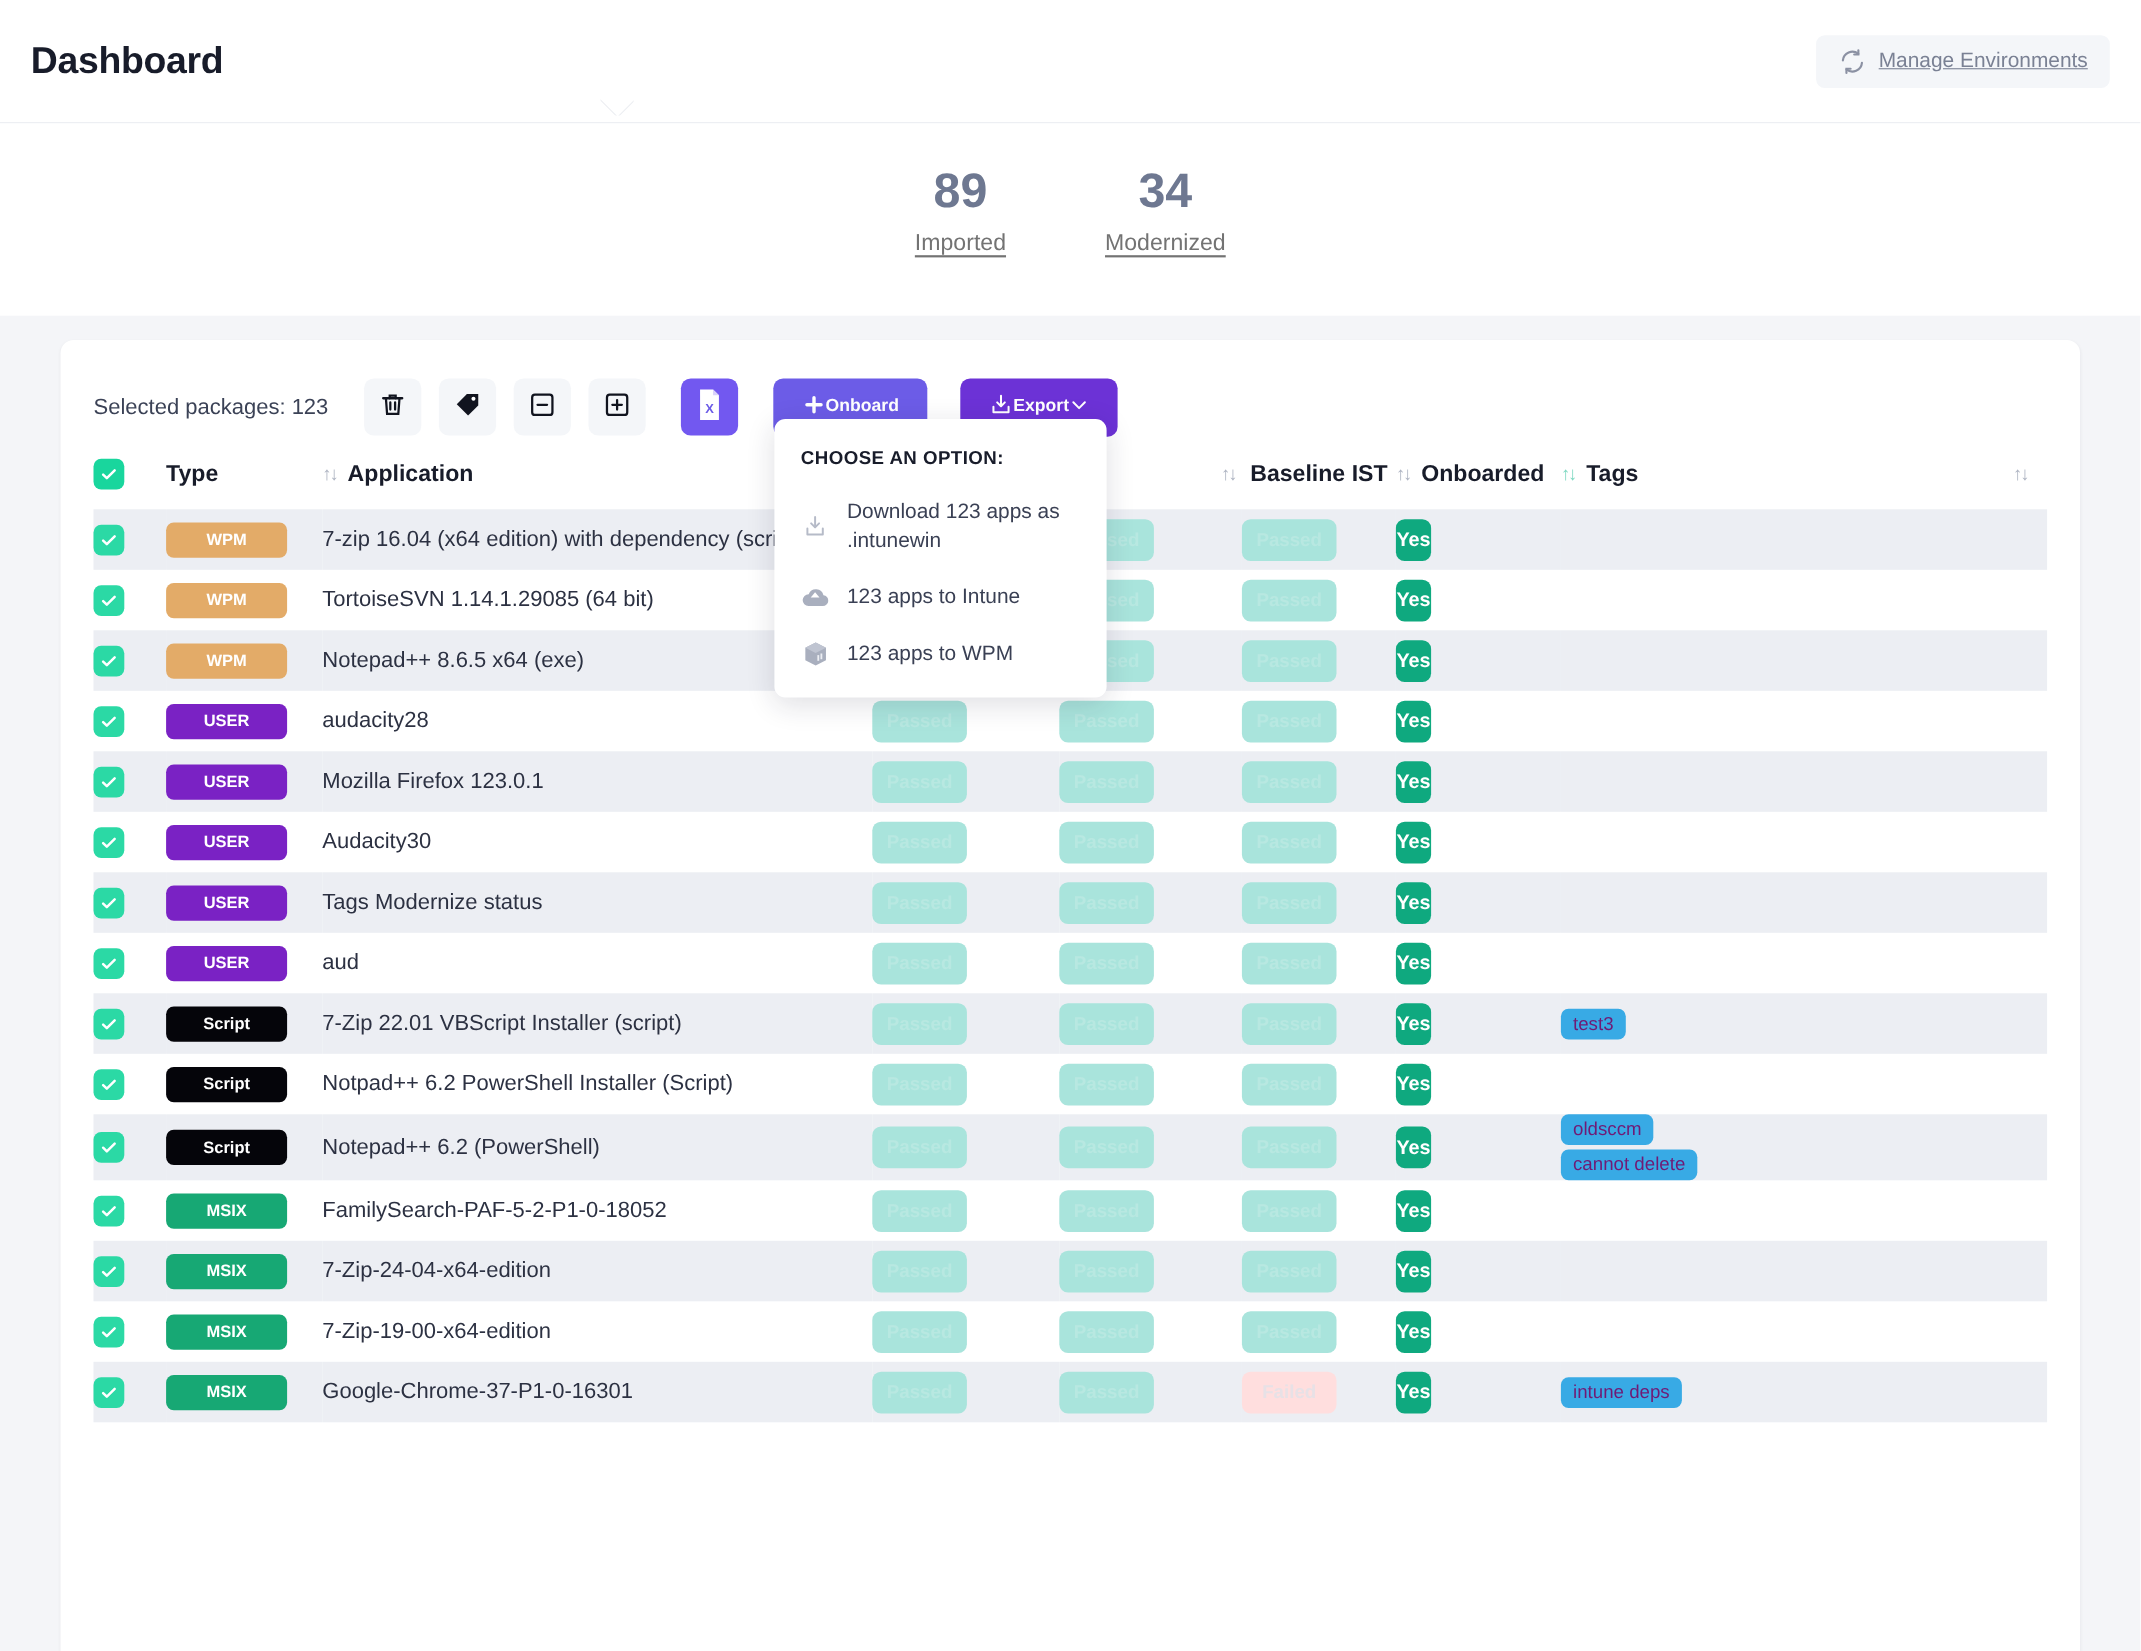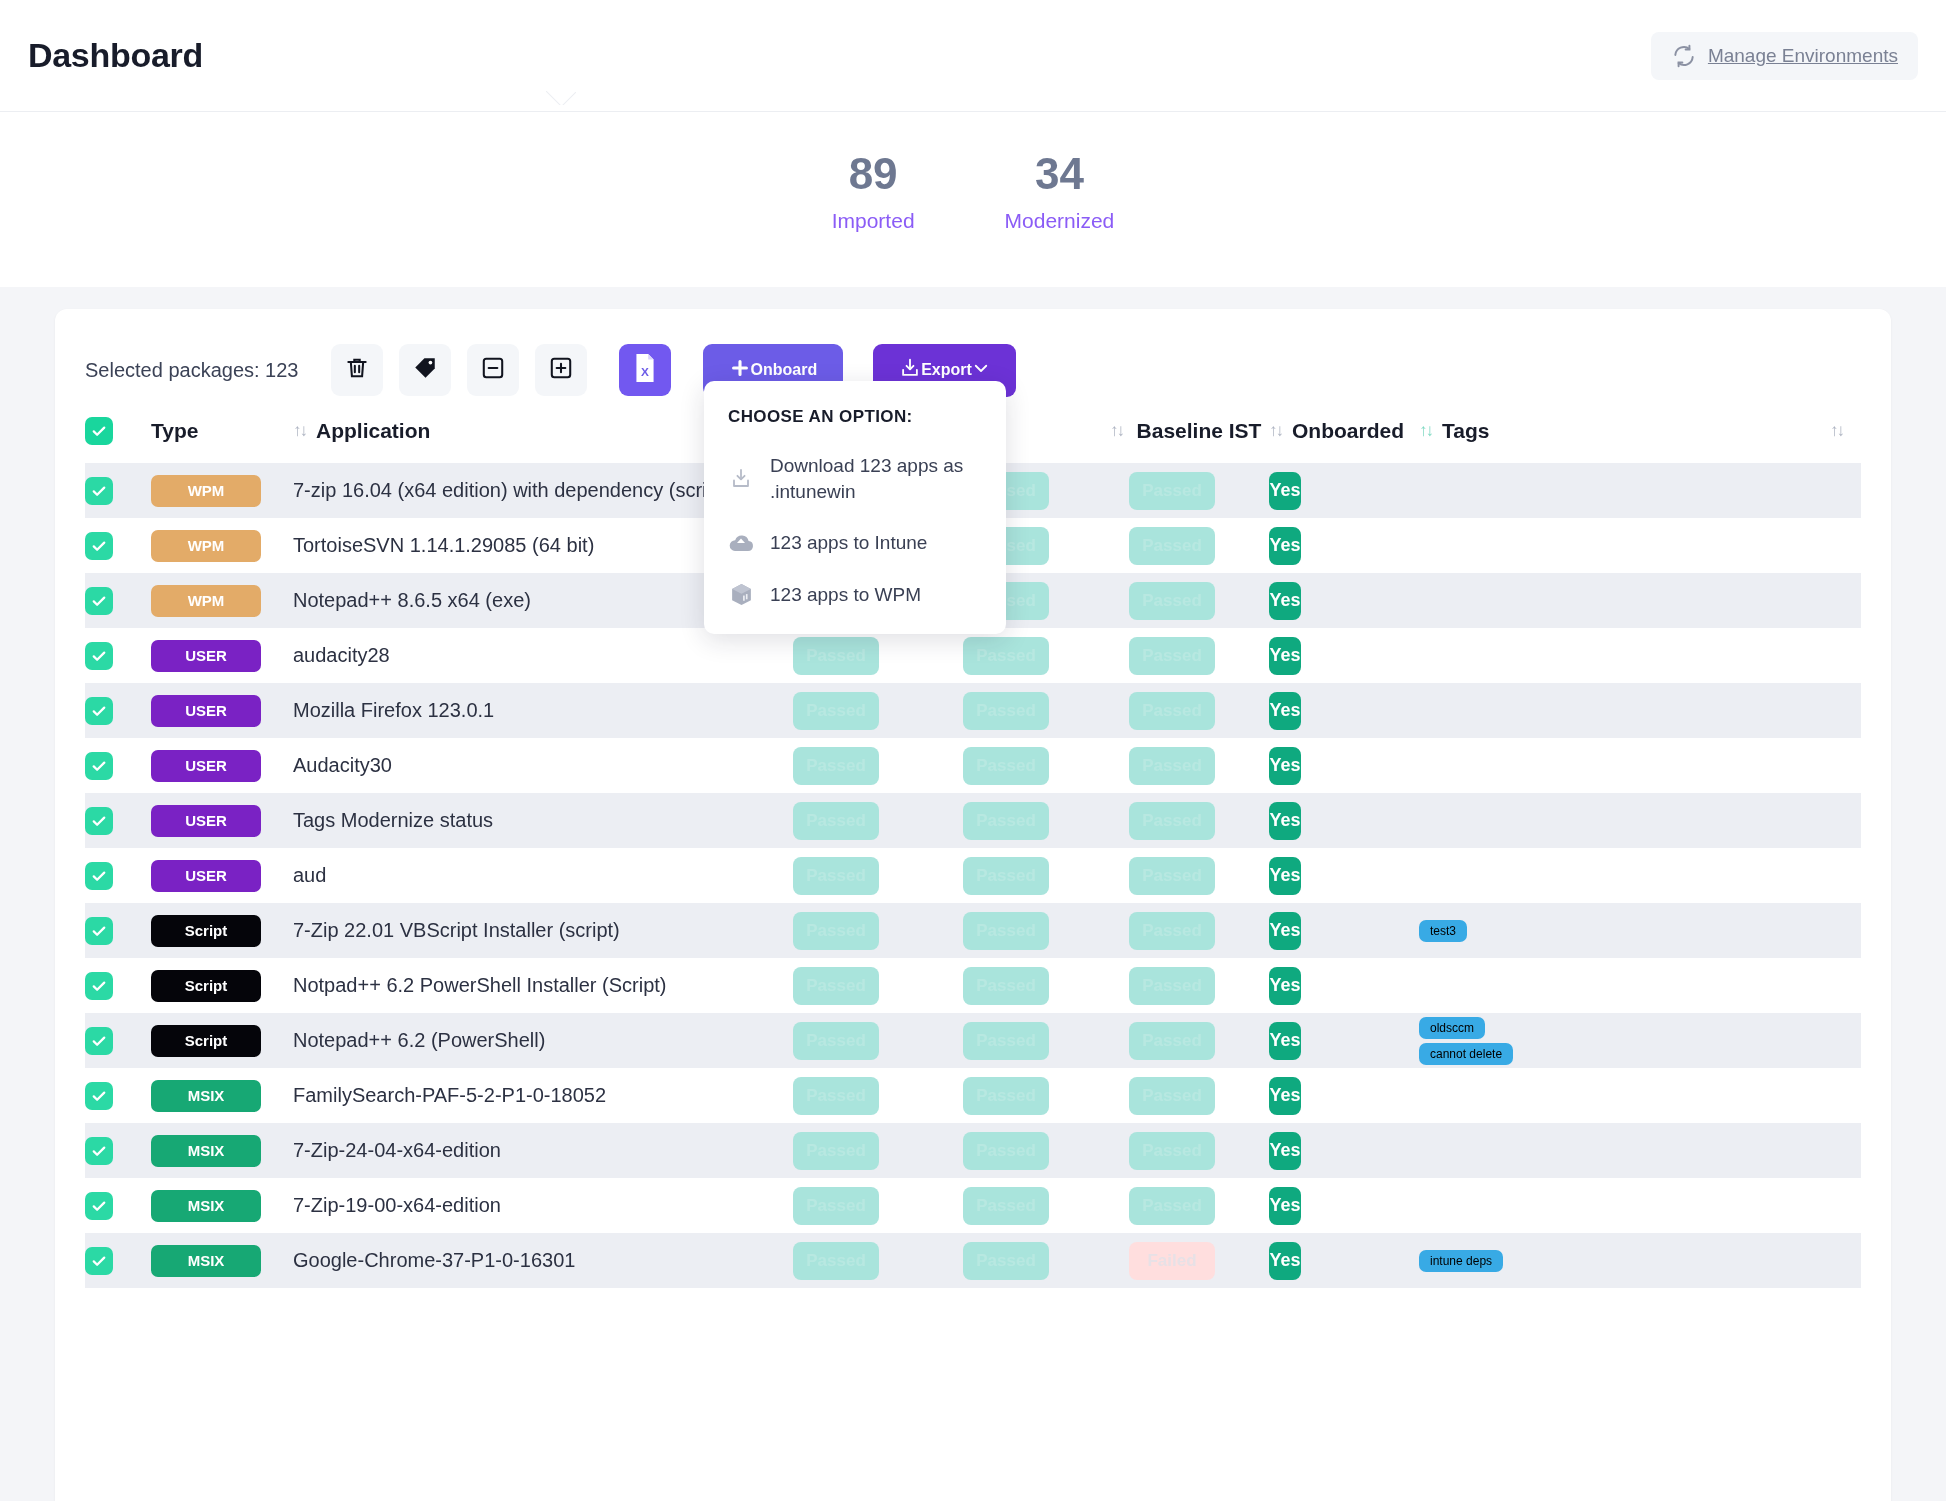--- a/index.html
+++ b/index.html
@@ -73,21 +73,22 @@
   .stat { text-align: center; }
   .stat-value {
     font-size: 44px;
     font-weight: bold;
     color: #6e7891;
     line-height: 1.1;
   }
   .stat-label {
     margin-top: 10px;
     font-size: 21px;
-    color: #8b5cf6;
+    color: #737373;
+    text-decoration: underline;
     text-underline-offset: 5px;
     cursor: pointer;
   }
 
   
   .page-body {
     background: #f4f5f8;
     height: calc(1501px - 90px - 175px);
     padding: 22px 55px 0 55px;
     position: relative;
@@ -227,24 +228,24 @@
 
   .yes {
     display:inline-flex; align-items:center; justify-content:center;
     width: 32px; height: 38px;
     border-radius: 8px;
     background:#0fa97f; color:#fff;
     font-size: 18px; font-weight:bold;
   }
   .tag-wrap { display:flex; flex-direction:column; align-items:flex-start; gap:4px; }
   .tag {
-    background:#38aae5; color:#000000;
+    background:#38aae5; color:#701a75;
     border-radius: 7px;
     padding: 4px 11px;
-    font-size: 12px;
+    font-size: 17px;
     white-space: nowrap;
   }
 
   
   .dropdown {
     position: absolute;
     left: 649px; top: 72px;
     width: 302px;
     background: #ffffff;
     border-radius: 10px;

